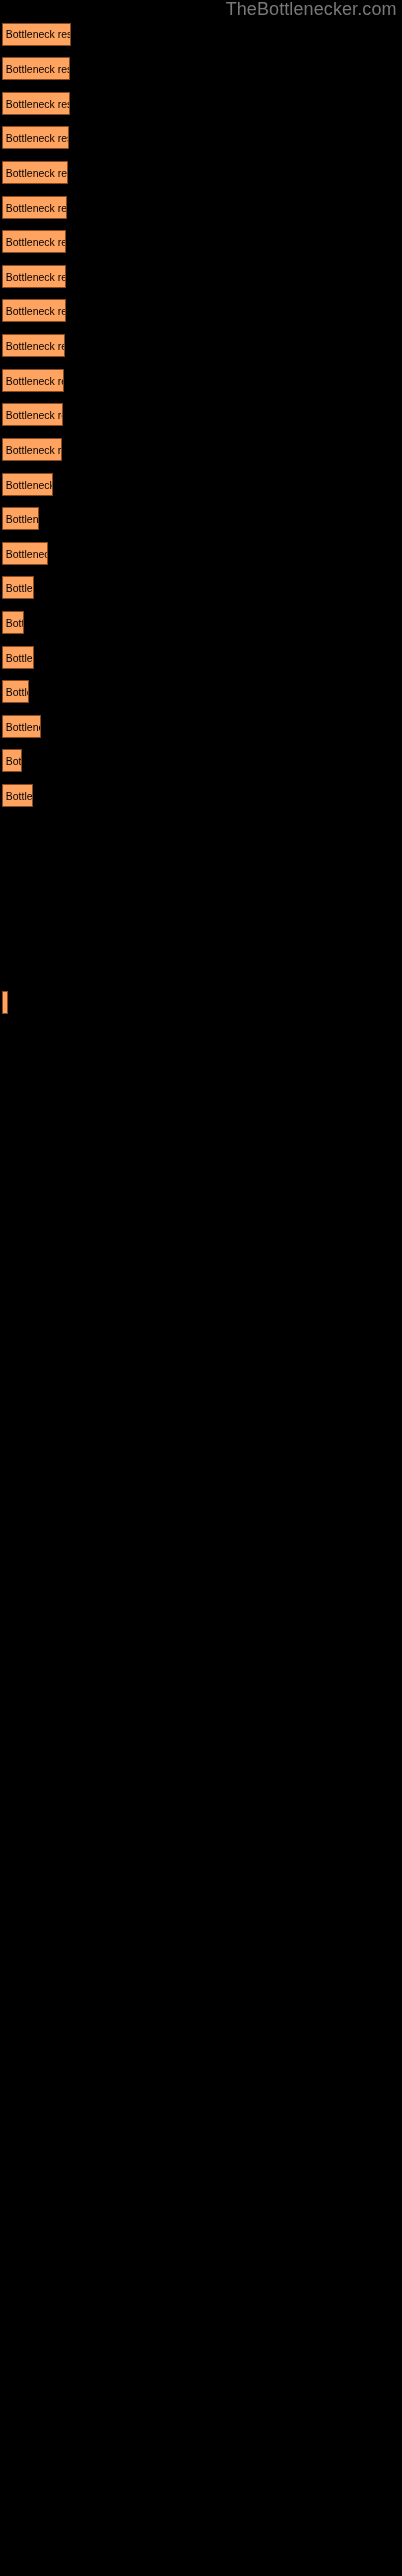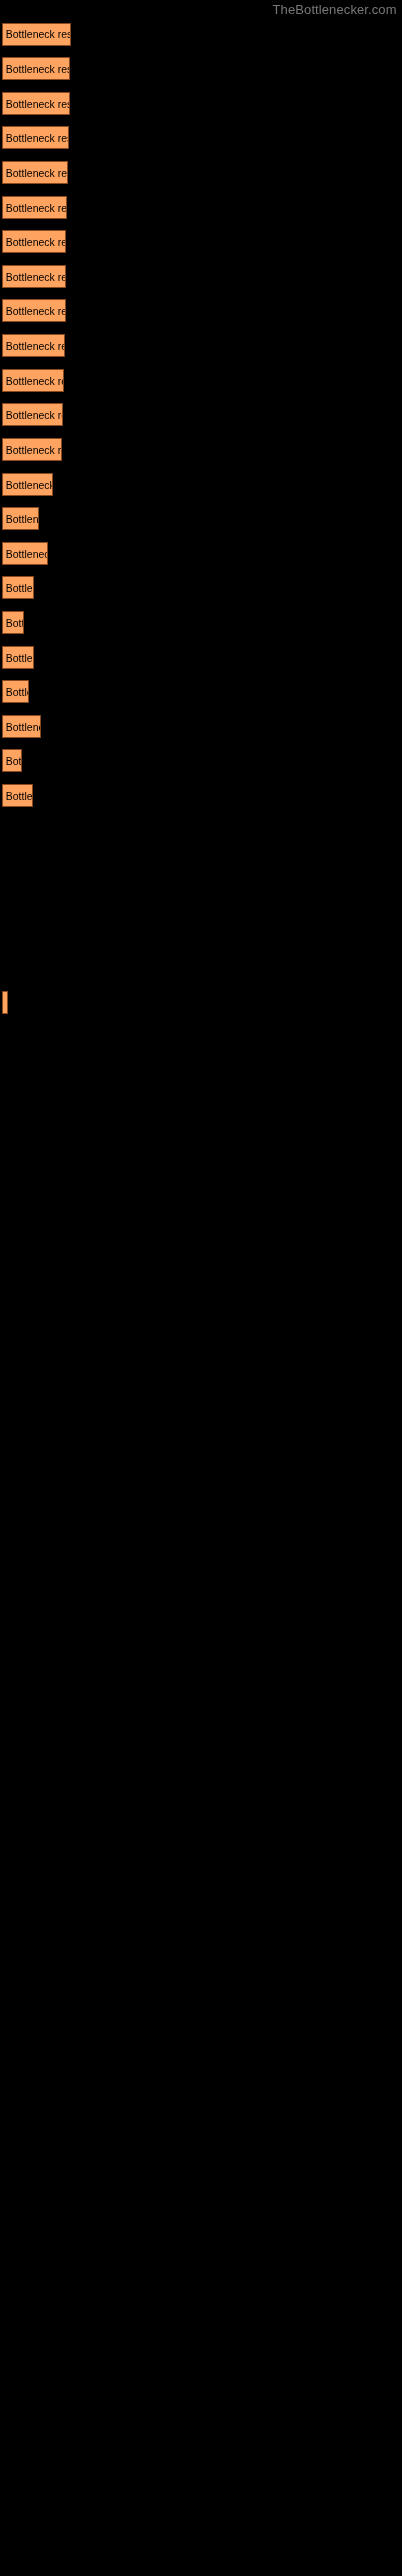--- a/index.html
+++ b/index.html
@@ -12,21 +12,21 @@
     height: 2576px;
     position: relative;
     font-family: "Liberation Sans", sans-serif;
     overflow: hidden;
   }
 
   .site-title {
     position: absolute;
     right: 6.4px;
     top: 0.8px;
-    font-size: 13px;
+    font-size: 18px;
     line-height: 17.7px;
     color: #787878;
     letter-spacing: 0.1px;
     white-space: nowrap;
     font-family: "Liberation Sans", sans-serif;
   }
 
   .chart-area {
     position: absolute;
     left: 0;

